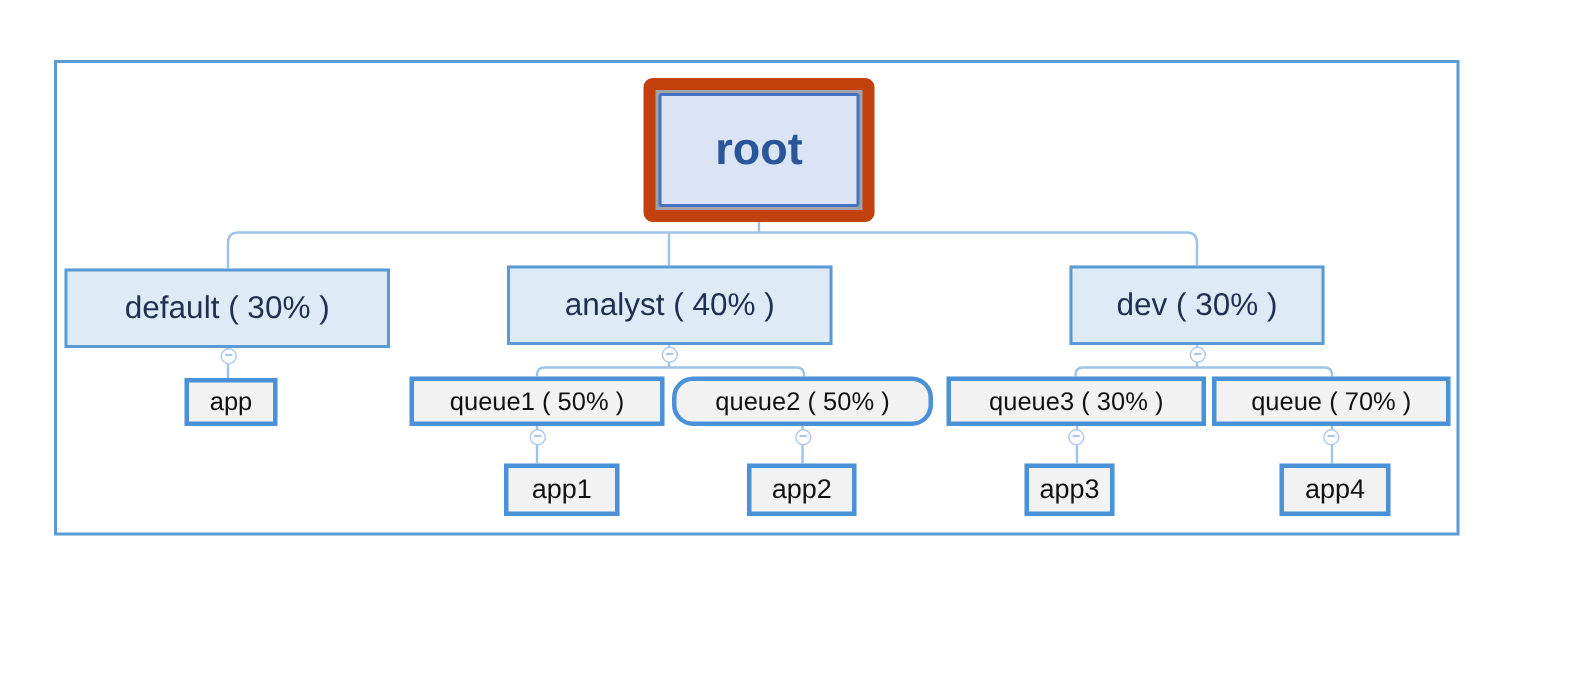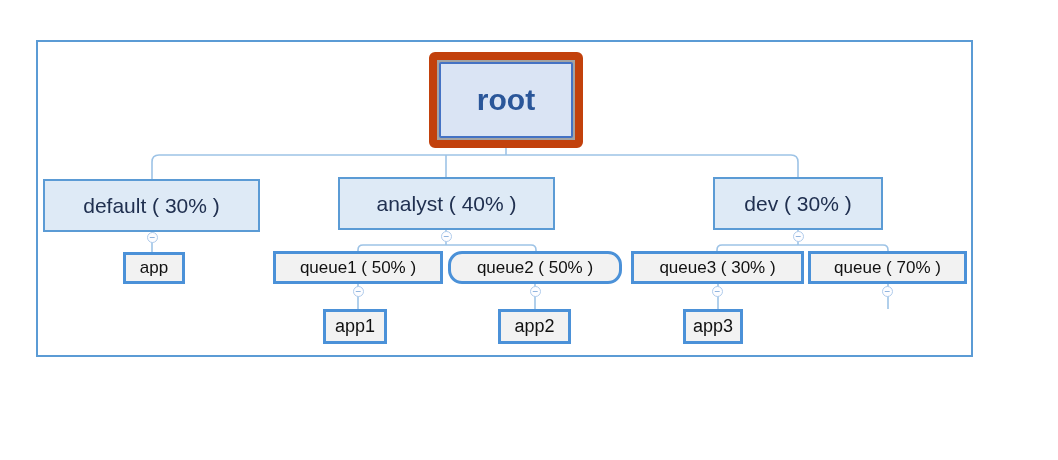--- a/index.html
+++ b/index.html
@@ -89,21 +89,21 @@
   .n-queue3 { left: 631px; top: 251px; width: 173px; height: 33px; }
   .n-queue  { left: 808px; top: 251px; width: 159px; height: 33px; }
 
   
   .lv4 {
     border: 3px solid #4B91D8;
     background: #F2F2F2;
     font-size: 18px;
     color: #111111;
   }
-  .n-app1 { left: 323px; top: 309px; width: 64px; height: 35px; }
+  .n-app1 { left: 336px; top: 309px; width: 77px; height: 35px; }
   .n-app2 { left: 498px; top: 309px; width: 73px; height: 35px; }
   .n-app3 { left: 683px; top: 309px; width: 60px; height: 35px; }
   .n-app4 { left: 853px; top: 309px; width: 74px; height: 35px; }
 
   
   .collapse {
     position: absolute;
     width: 11px; height: 11px;
     border: 1px solid #B0CCEC;
     border-radius: 50%;
@@ -164,20 +164,21 @@
 
   <div class="node lv3 n-app">app</div>
   <div class="node lv3 n-queue1">queue1 ( 50% )</div>
   <div class="node lv3 n-queue2">queue2 ( 50% )</div>
   <div class="node lv3 n-queue3">queue3 ( 30% )</div>
   <div class="node lv3 n-queue">queue ( 70% )</div>
 
   <div class="node lv4 n-app1">app1</div>
   <div class="node lv4 n-app2">app2</div>
   <div class="node lv4 n-app3">app3</div>
+  <div class="node lv4 n-app4">app4</div>
 
   <div class="collapse c-default">−</div>
   <div class="collapse c-analyst">−</div>
   <div class="collapse c-dev">−</div>
   <div class="collapse c-queue1">−</div>
   <div class="collapse c-queue2">−</div>
   <div class="collapse c-queue3">−</div>
   <div class="collapse c-queue">−</div>
 
 </div>

